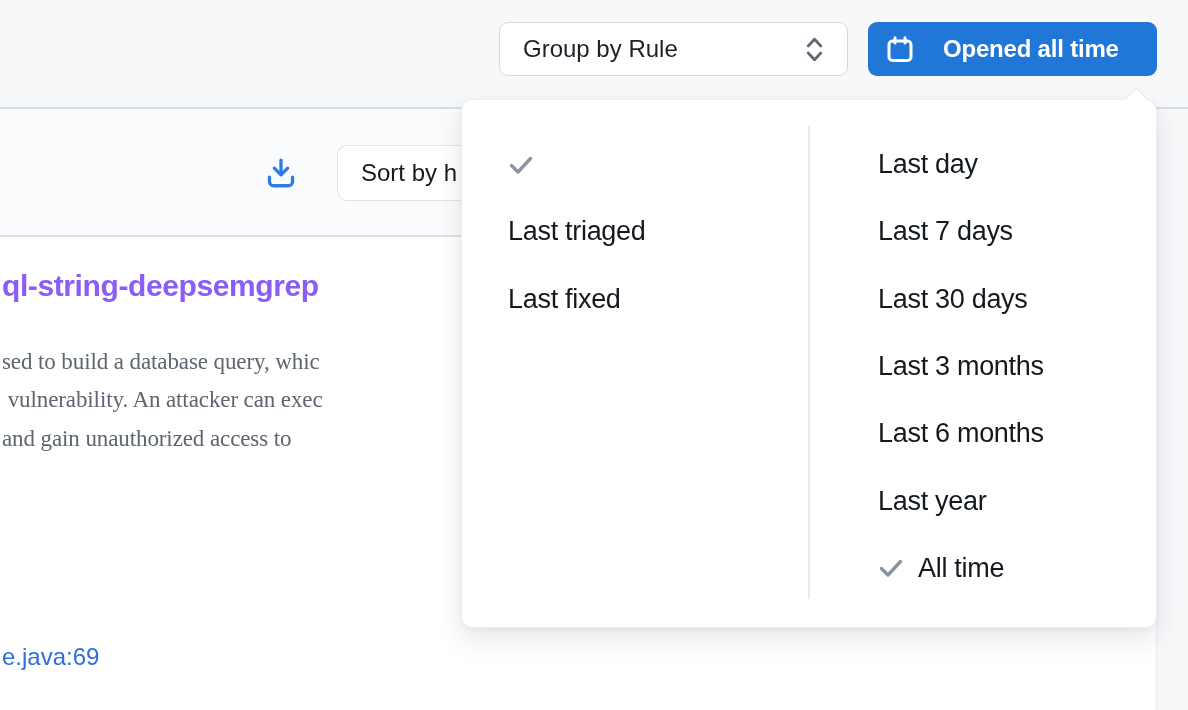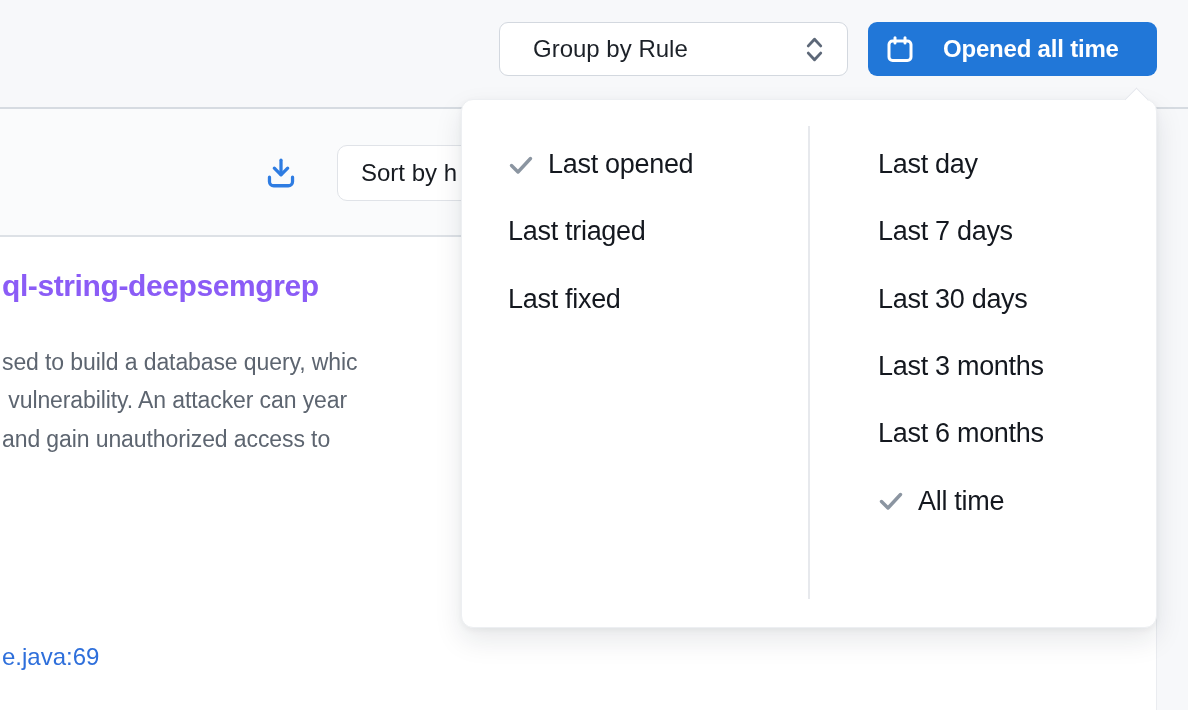--- a/index.html
+++ b/index.html
@@ -20,21 +20,21 @@
     background: #f7f8fa;
     border-bottom: 2px solid #d6dbe1;
   }
   .group-select {
     position: absolute; left: 499px; top: 22px;
     width: 349px; height: 54px;
     background: #ffffff;
     border: 1.5px solid #d3d8df;
     border-radius: 9px;
     display: flex; align-items: center; justify-content: space-between;
-    padding: 0 22px 0 33px;
+    padding: 0 22px 0 23px;
     font-size: 24px; color: #1c2128;
     cursor: pointer;
   }
   .date-btn {
     position: absolute; left: 868px; top: 22px;
     width: 289px; height: 54px;
     background: #2177d8;
     border: none; border-radius: 9px;
     display: flex; align-items: center;
     padding-left: 18px; gap: 29px;
@@ -82,21 +82,21 @@
     letter-spacing: -0.4px;
     color: #8b5cf6;
     white-space: nowrap;
   }
   .finding-desc {
     position: absolute; left: 2px; top: 234px;
     font-size: 23px; color: #5d6570;
     line-height: 38.3px;
     letter-spacing: -0.1px;
   }
-  .desc-line { white-space: pre; }
+  .desc-line { white-space: pre; font-family: Liberation Serif, serif; }
   .file-link {
     position: absolute; left: 2px; top: 534px;
     font-size: 24px; color: #2e6fdb;
     text-decoration: none;
     white-space: nowrap;
     cursor: pointer;
   }
 
   
   .panel {
@@ -177,35 +177,34 @@
       </div>
       <div class="sort-btn">
         <span>Sort by h</span>
       </div>
     </div>
 
     <h2 class="finding-title">ql-string-deepsemgrep</h2>
 
     <div class="finding-desc">
       <div class="desc-line">sed to build a database query, whic</div>
-      <div class="desc-line"> vulnerability. An attacker can year</div>
+      <div class="desc-line"> vulnerability. An attacker can exec</div>
       <div class="desc-line">and gain unauthorized access to</div>
     </div>
 
     <a class="file-link">e.java:69</a>
   </div>
 
   <div class="panel">
     <div class="panel-caret"></div>
     <div class="col col-left">
         <div class="menu-item">
     <svg class="check-icon" viewBox="0 0 26 26" fill="none">
       <path d="M3.5 13.5 L10 20 L22.5 6.5" stroke="#8b95a1" stroke-width="3.4" stroke-linecap="round" stroke-linejoin="round"></path>
     </svg>
-    <span>Last opened</span>
   </div>
         <div class="menu-item">
 
     <span>Last triaged</span>
   </div>
         <div class="menu-item">
 
     <span>Last fixed</span>
   </div>
       </div>
@@ -223,20 +222,24 @@
 
     <span>Last 30 days</span>
   </div>
         <div class="menu-item">
 
     <span>Last 3 months</span>
   </div>
         <div class="menu-item">
 
     <span>Last 6 months</span>
+  </div>
+        <div class="menu-item">
+
+    <span>Last year</span>
   </div>
         <div class="menu-item">
     <svg class="check-icon" viewBox="0 0 26 26" fill="none">
       <path d="M3.5 13.5 L10 20 L22.5 6.5" stroke="#8b95a1" stroke-width="3.4" stroke-linecap="round" stroke-linejoin="round"></path>
     </svg>
     <span>All time</span>
   </div>
       </div>
   </div>
 

